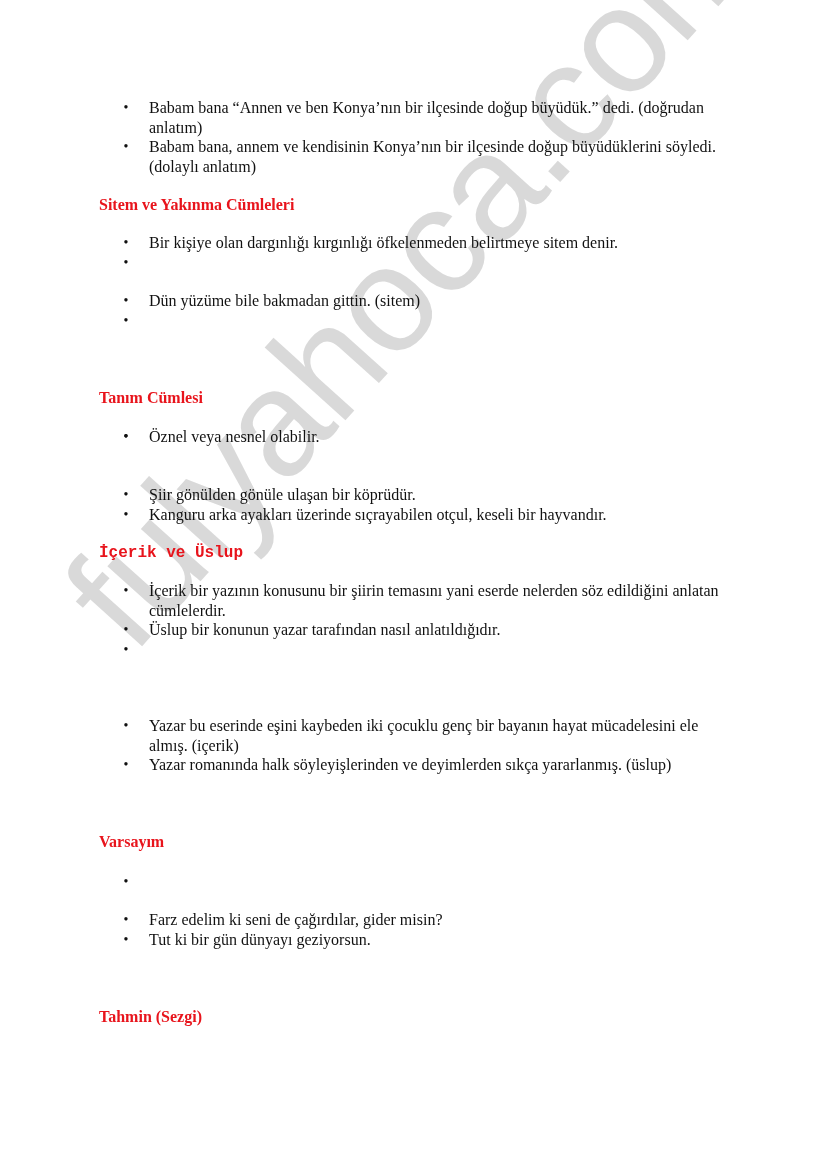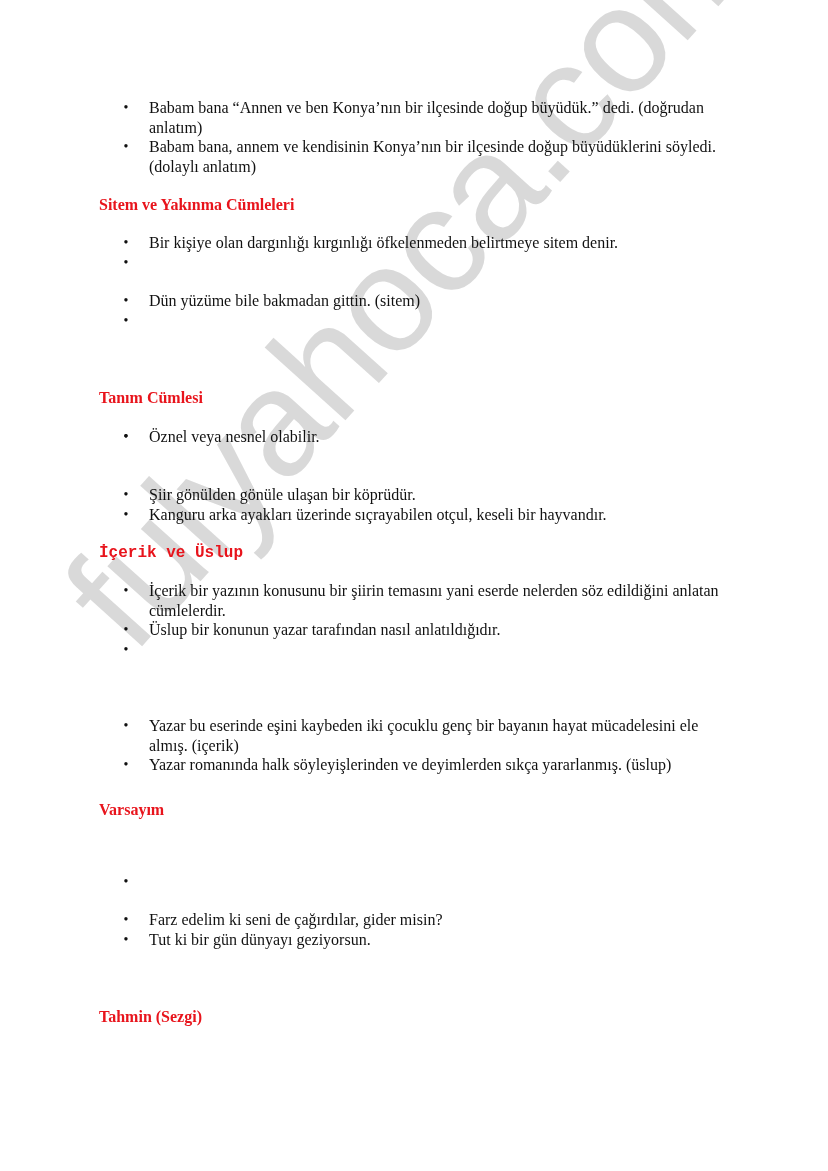--- a/index.html
+++ b/index.html
@@ -111,21 +111,21 @@
     <ul class="blist" style="top:581px;">
       <li><span class="bullet">•</span><span>İçerik bir yazının konusunu bir şiirin temasını yani eserde nelerden söz edildiğini anlatan cümlelerdir.</span></li>
       <li><span class="bullet">•</span><span>Üslup bir konunun yazar tarafından nasıl anlatıldığıdır.</span></li>
       <li><span class="bullet">•</span></li>
     </ul>
     <ul class="blist" style="top:716px;">
       <li><span class="bullet">•</span><span>Yazar bu eserinde eşini kaybeden iki çocuklu genç bir bayanın hayat mücadelesini ele almış. (içerik)</span></li>
       <li><span class="bullet">•</span><span>Yazar romanında halk söyleyişlerinden ve deyimlerden sıkça yararlanmış. (üslup)</span></li>
     </ul>
 
-    <h2 class="heading" style="top:800px;">Varsayım</h2>
+    <h2 class="heading" style="top:832px;">Varsayım</h2>
     <ul class="blist" style="top:872px;">
       <li><span class="bullet">•</span></li>
     </ul>
     <ul class="blist" style="top:910px;">
       <li><span class="bullet">•</span><span>Farz edelim ki seni de çağırdılar, gider misin?</span></li>
       <li><span class="bullet">•</span><span>Tut ki bir gün dünyayı geziyorsun.</span></li>
     </ul>
 
     <h2 class="heading" style="top:1007px;">Tahmin (Sezgi)</h2>
 

